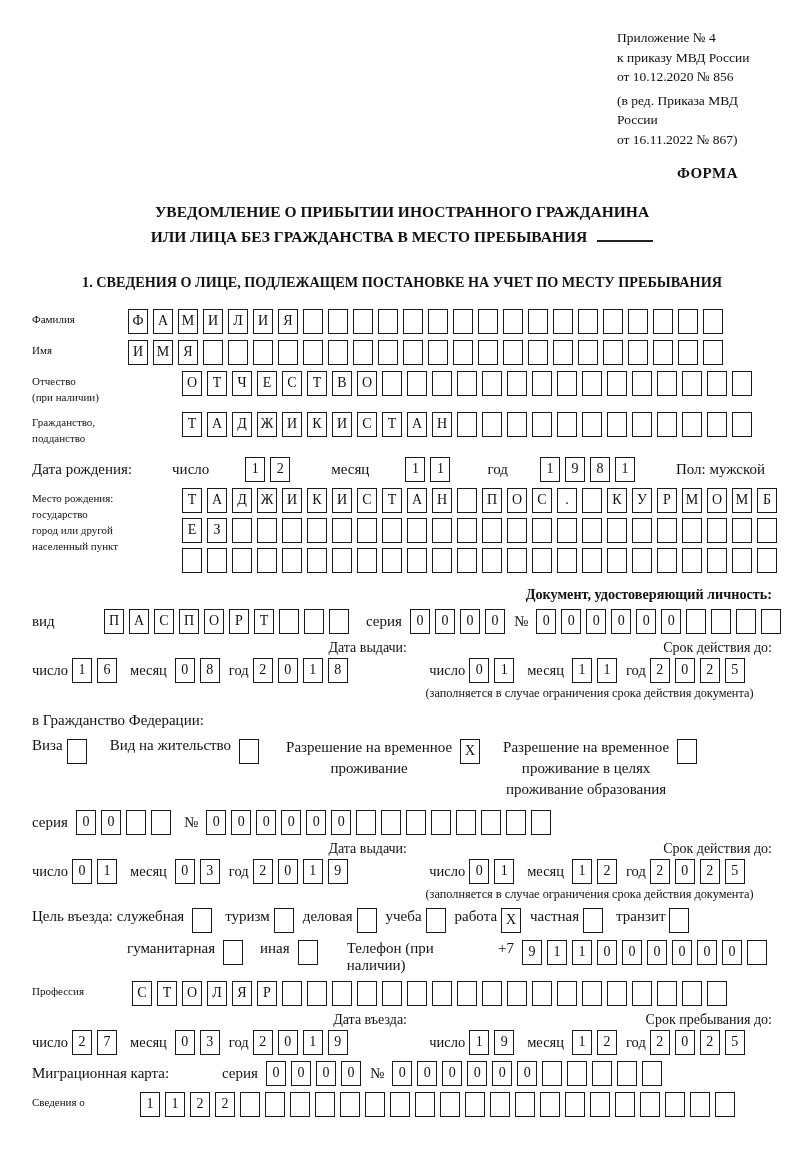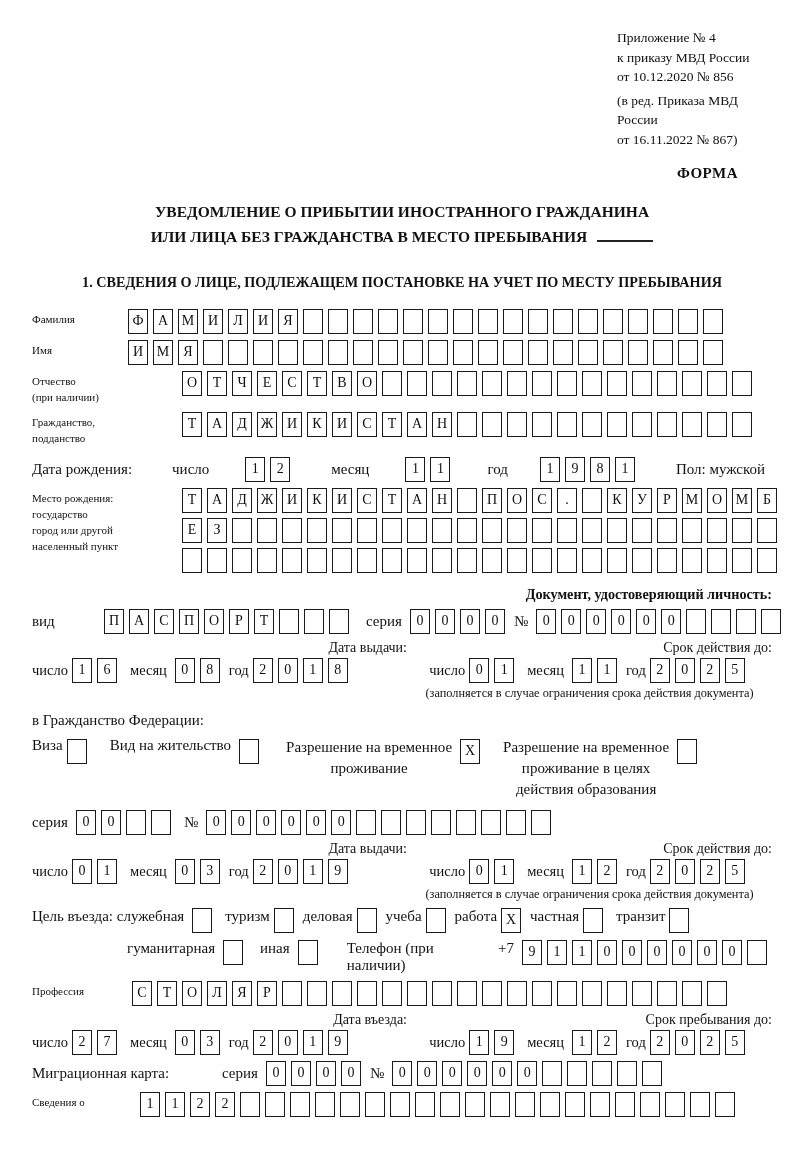--- a/index.html
+++ b/index.html
@@ -415,21 +415,21 @@
     <div class="permit-text" style="margin-right:8px;">
       <div>Разрешение на временное</div>
       <div>проживание</div>
     </div>
     <span class="cells" style="margin-right:18px;">
         <span class="cell">X</span>
       </span>
     <div class="permit-text" style="margin-right:8px;">
       <div>Разрешение на временное</div>
       <div>проживание в целях</div>
-      <div>действия образования</div>
+      <div>проживание образования</div>
     </div>
     <span class="cells">
         <span class="cell"></span>
       </span>
   </div>
 
   <div class="inline-row">
     <span class="gap8">серия</span>
     <span class="cells gap8">
         <span class="cell">0</span>

